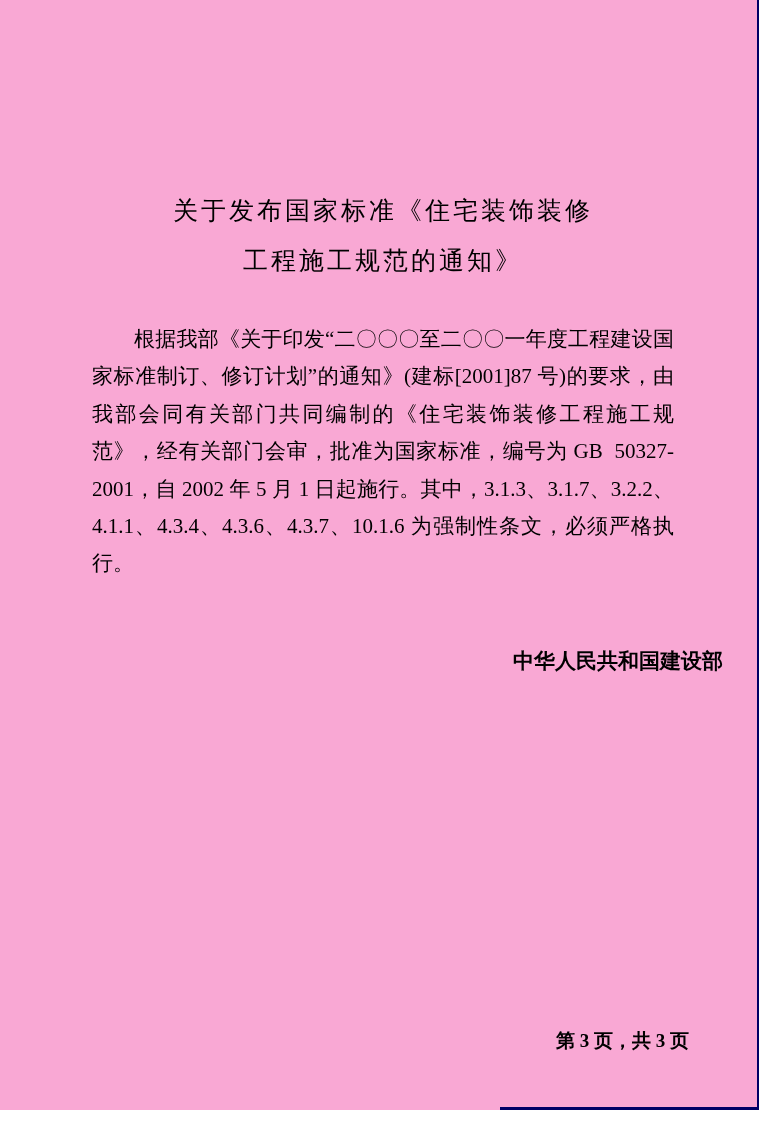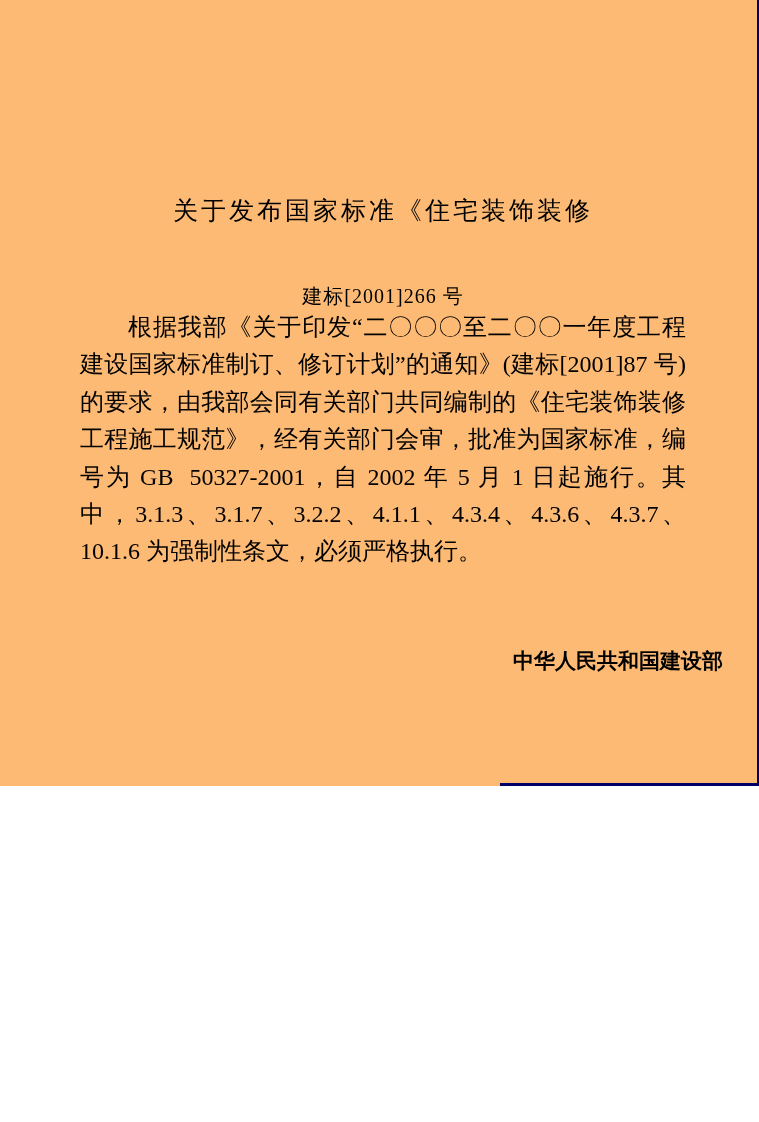--- a/index.html
+++ b/index.html
@@ -3,22 +3,22 @@
 <meta charset="utf-8">
 <style>
   html, body {
     margin: 0;
     padding: 0;
     background: #ffffff;
   }
   .page {
     position: relative;
     width: 759px;
-    height: 786px;
-    background: #fdba74;
+    height: 1110px;
+    background: #f9a8d4;
     overflow: hidden;
     font-family: "Liberation Serif", "DejaVu Serif", serif;
     color: #000000;
   }
   .title-block {
     position: absolute;
     top: 186px;
     left: 76px;
     right: 69px;
     text-align: center;
@@ -37,22 +37,22 @@
     line-height: 27px;
     letter-spacing: 1px;
   }
   .body-block {
     position: absolute;
     top: 305px;
     left: 76px;
     right: 69px;
   }
   .body-block p {
-    margin: 4px;
-    font-size: 24px;
+    margin: 16px;
+    font-size: 21px;
     line-height: 37.4px;
     text-align: justify;
     text-indent: 2em;
     white-space: pre-wrap;
   }
   .signature {
     position: absolute;
     top: 648px;
     right: 36px;
     font-family: "Liberation Sans", "DejaVu Sans", sans-serif;
@@ -91,23 +91,23 @@
     height: 3px;
   }
 </style>
 </head>
 <body>
 
 <div class="page">
 
   <div class="title-block">
     <div>关于发布国家标准《住宅装饰装修</div>
+    <div>工程施工规范的通知》</div>
   </div>
 
-  <div class="doc-number">建标[2001]266 号</div>
 
   <div class="body-block">
     <p>根据我部《关于印发“二〇〇〇至二〇〇一年度工程建设国家标准制订、修订计划”的通知》(建标[2001]87 号)的要求，由我部会同有关部门共同编制的《住宅装饰装修工程施工规范》，经有关部门会审，批准为国家标准，编号为 GB  50327-2001，自 2002 年 5 月 1 日起施行。其中，3.1.3、3.1.7、3.2.2、4.1.1、4.3.4、4.3.6、4.3.7、10.1.6 为强制性条文，必须严格执行。</p>
   </div>
 
   <div class="signature">中华人民共和国建设部</div>
 
 
   <div class="footer-page">第 3 页，共 3 页</div>
 

